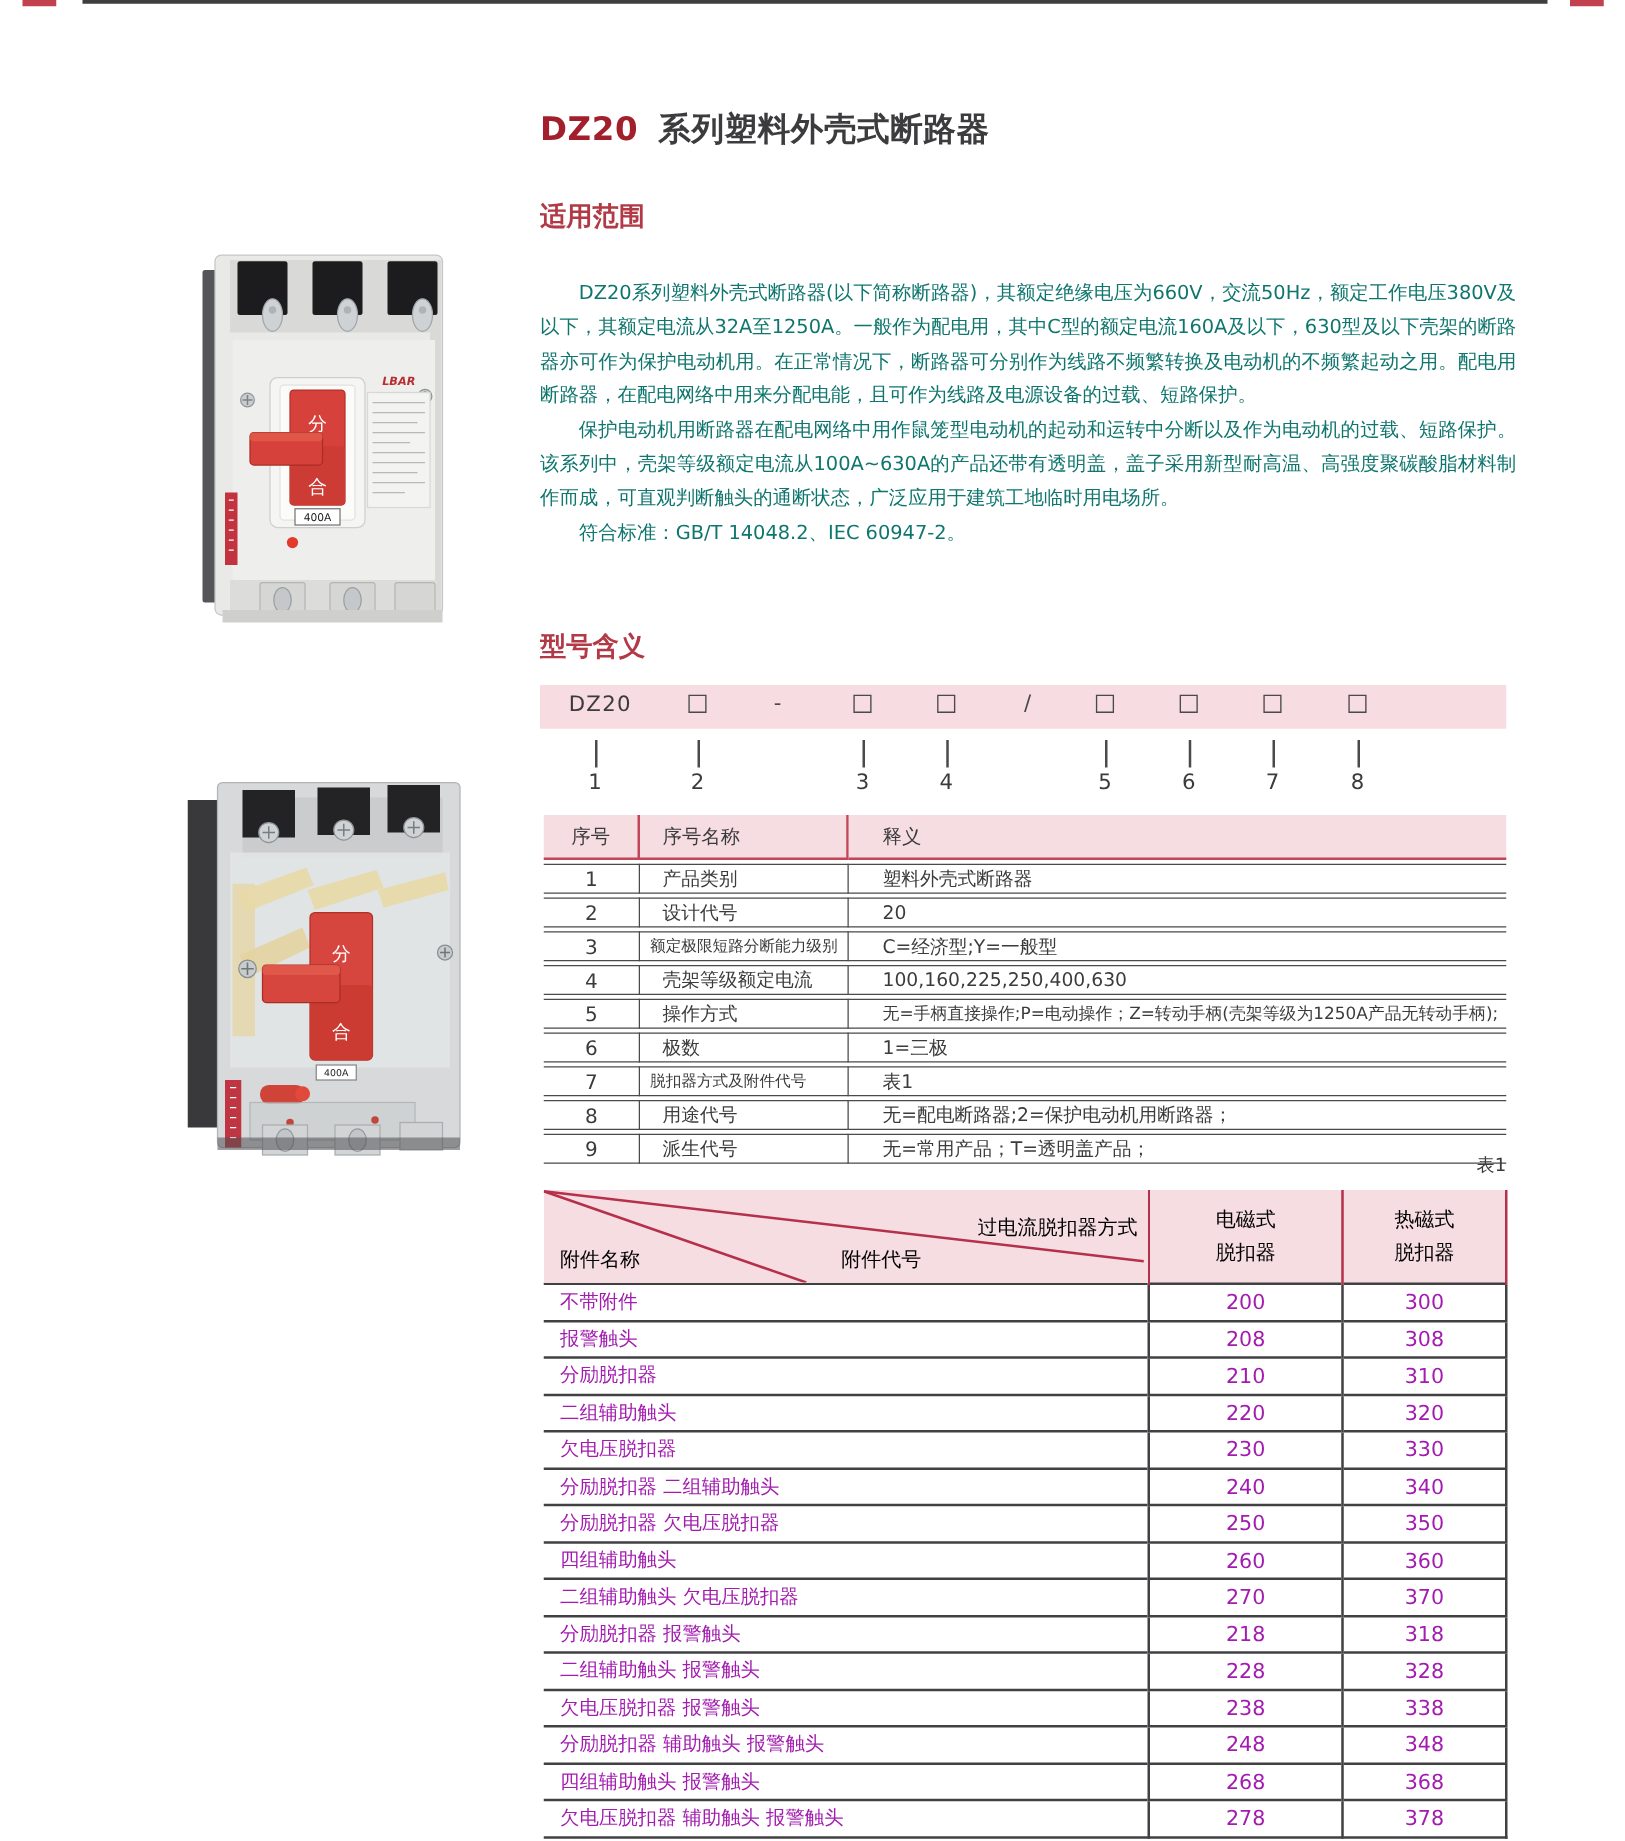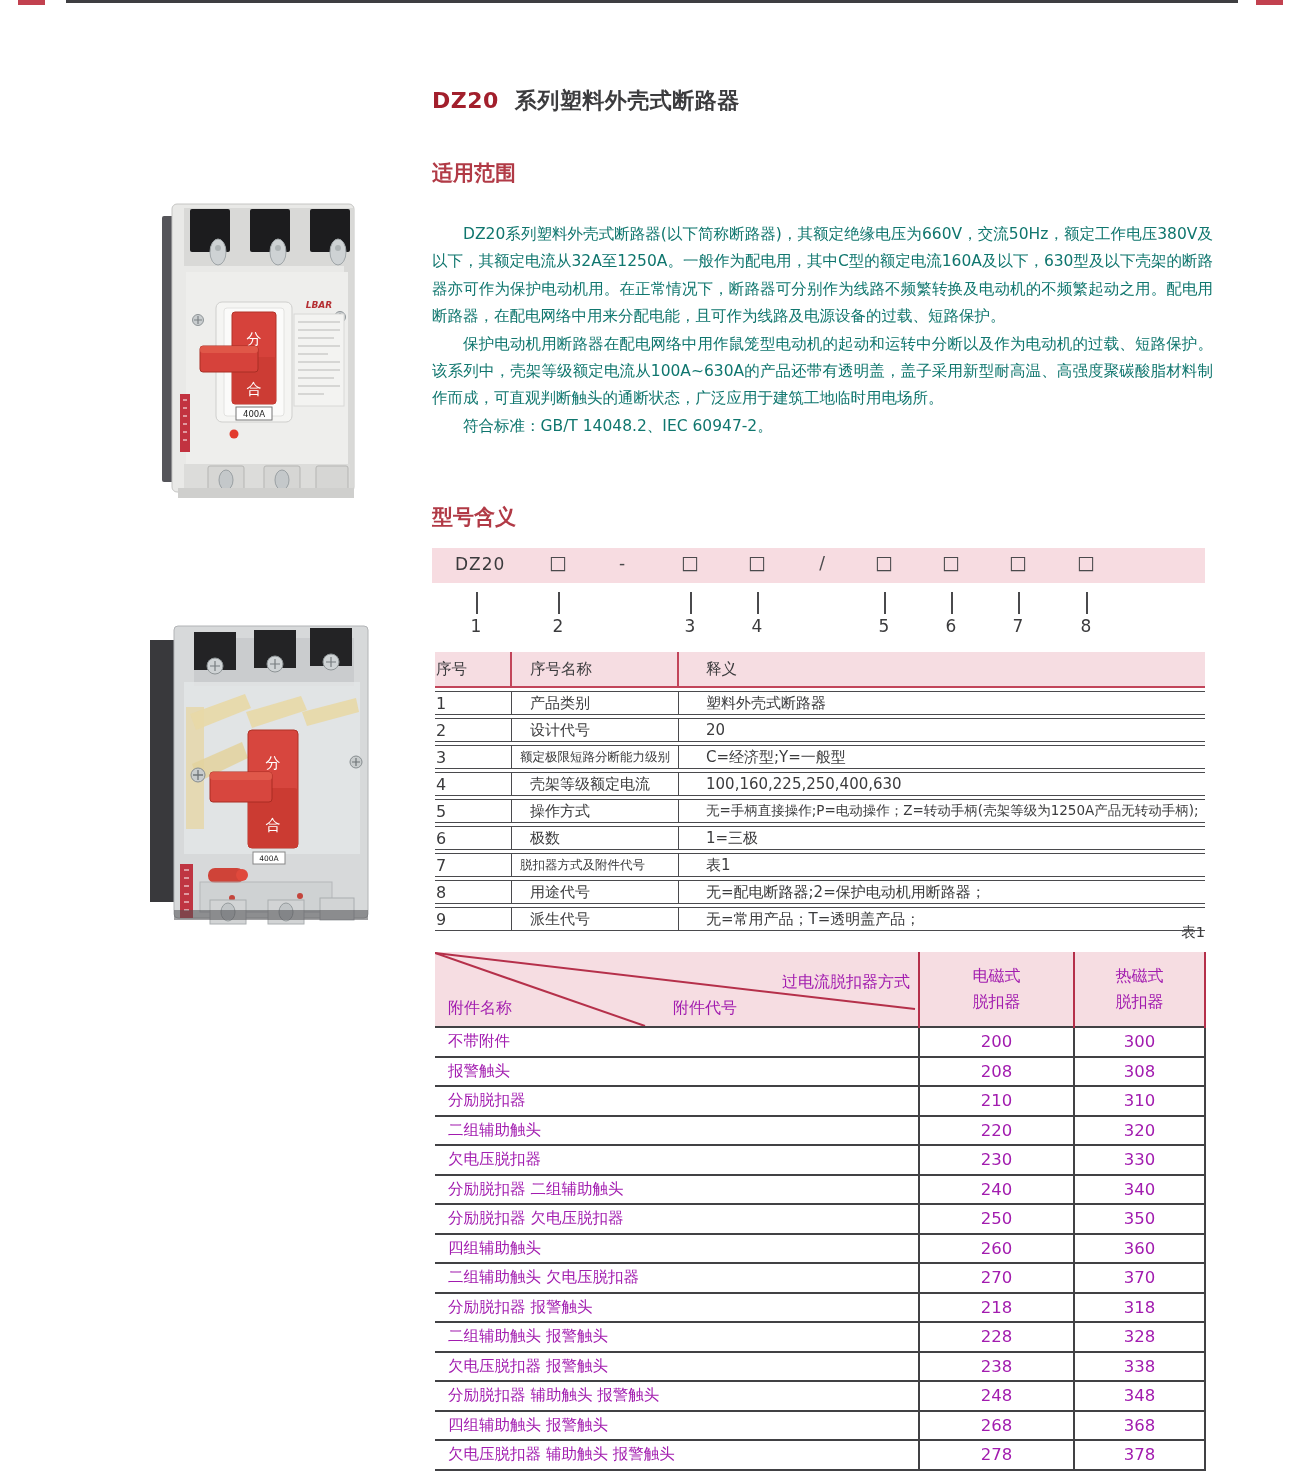--- a/index.html
+++ b/index.html
@@ -6,21 +6,21 @@
   .page {
     position:relative; width:1300px; height:1473px; background:#ffffff;
     font-family:"DejaVu Sans","Liberation Sans",sans-serif; color:#3a3a3c; overflow:hidden;
   }
   
   .top-rule { position:absolute; left:66px; top:0; width:1172px; height:3px; background:#3e3e41; }
   .red-chip { position:absolute; top:0; height:5px; width:27px; background:#c2414f; }
   .red-chip.left { left:18px; } .red-chip.right { left:1256px; }
 
   
-  .title { position:absolute; left:432px; top:86px; font-size:22px; font-weight:bold; letter-spacing:0.5px; }
+  .title { position:absolute; left:432px; top:86px; font-size:26px; font-weight:bold; letter-spacing:0.5px; }
   .title .code { color:#a21f2c; margin-right:16px; }
   .title .rest { color:#3c3c3e; }
 
   .sec-head { position:absolute; left:432px; margin:0; color:#b13a46; font-size:21px; font-weight:bold; }
   #scope-head { top:159px; }
   #model-head { top:503px; }
 
   .scope-text { position:absolute; left:432px; top:221px; width:781px; font-size:15.5px;
     line-height:27.4px; text-align:justify; color:#0f766e; }
   .scope-text p { margin:0; text-indent:2em; }
@@ -37,35 +37,35 @@
   
   .spec-table { position:absolute; left:435px; top:649px; width:770px;
     border-collapse:separate; border-spacing:0 3px; table-layout:fixed; }
   .spec-table th { background:#f6dde2; height:32px; font-size:15.5px; font-weight:normal; color:#3b3b3d;
     border-bottom:2px solid #c2455a; }
   .spec-table th.c1, .spec-table th.c2 { border-right:2px solid #c2455a; }
   .spec-table td { height:20px; font-size:15px; color:#3b3b3d;
     border-top:1.5px solid #4a4a4d; border-bottom:1.5px solid #4a4a4d;
     white-space:nowrap; overflow:hidden; }
   .spec-table td.c1, .spec-table td.c2 { border-right:1.5px solid #4a4a4d; }
-  .spec-table .c1 { text-align:left; }
+  .spec-table .c1 { text-align:center; }
   .spec-table td.c1 { font-size:16px; }
   .spec-table .c2 { text-align:left; padding-left:18px;margin-left:14px; }
   .spec-table .c3 { text-align:left; padding-left:27px; }
   .spec-table td.cond2 { font-size:12.5px; padding-left:8px; }
   .spec-table td.cond3 { font-size:13.5px; }
 
   .tag-t1 { position:absolute; top:923px; left:435px; width:770px; text-align:right;
     font-size:14.5px; color:#3b3b3d; }
 
   
   .acc-table { position:absolute; left:435px; top:952px; width:770px;
     border-collapse:collapse; table-layout:fixed; }
   .acc-table th { background:#f6dde2; height:74px; font-weight:normal; font-size:16px;
-    color:#a21caf; vertical-align:middle; padding:0; line-height:1.65; }
+    color:#000000; vertical-align:middle; padding:0; line-height:1.65; }
   .acc-table th { border-right:2.5px solid #b5304a; }
   .acc-table td { border-top:2px solid #414144; height:25.5px; font-size:15.5px; color:#a21caf; }
   .acc-table tr:last-child td { border-bottom:2px solid #414144; }
   .acc-table td.a1 { padding-left:13px; border-right:2px solid #414144; }
   .acc-table td.a2, .acc-table td.a3 { text-align:center; font-size:16.5px; border-right:2px solid #414144; }
   .corner { position:relative; }
   .corner svg { position:absolute; left:0; top:0; }
   .corner-tr { position:absolute; right:8px; top:17px; }
   .corner-mid { position:absolute; left:238px; top:43px; }
   .corner-bl { position:absolute; left:13px; top:43px; }

